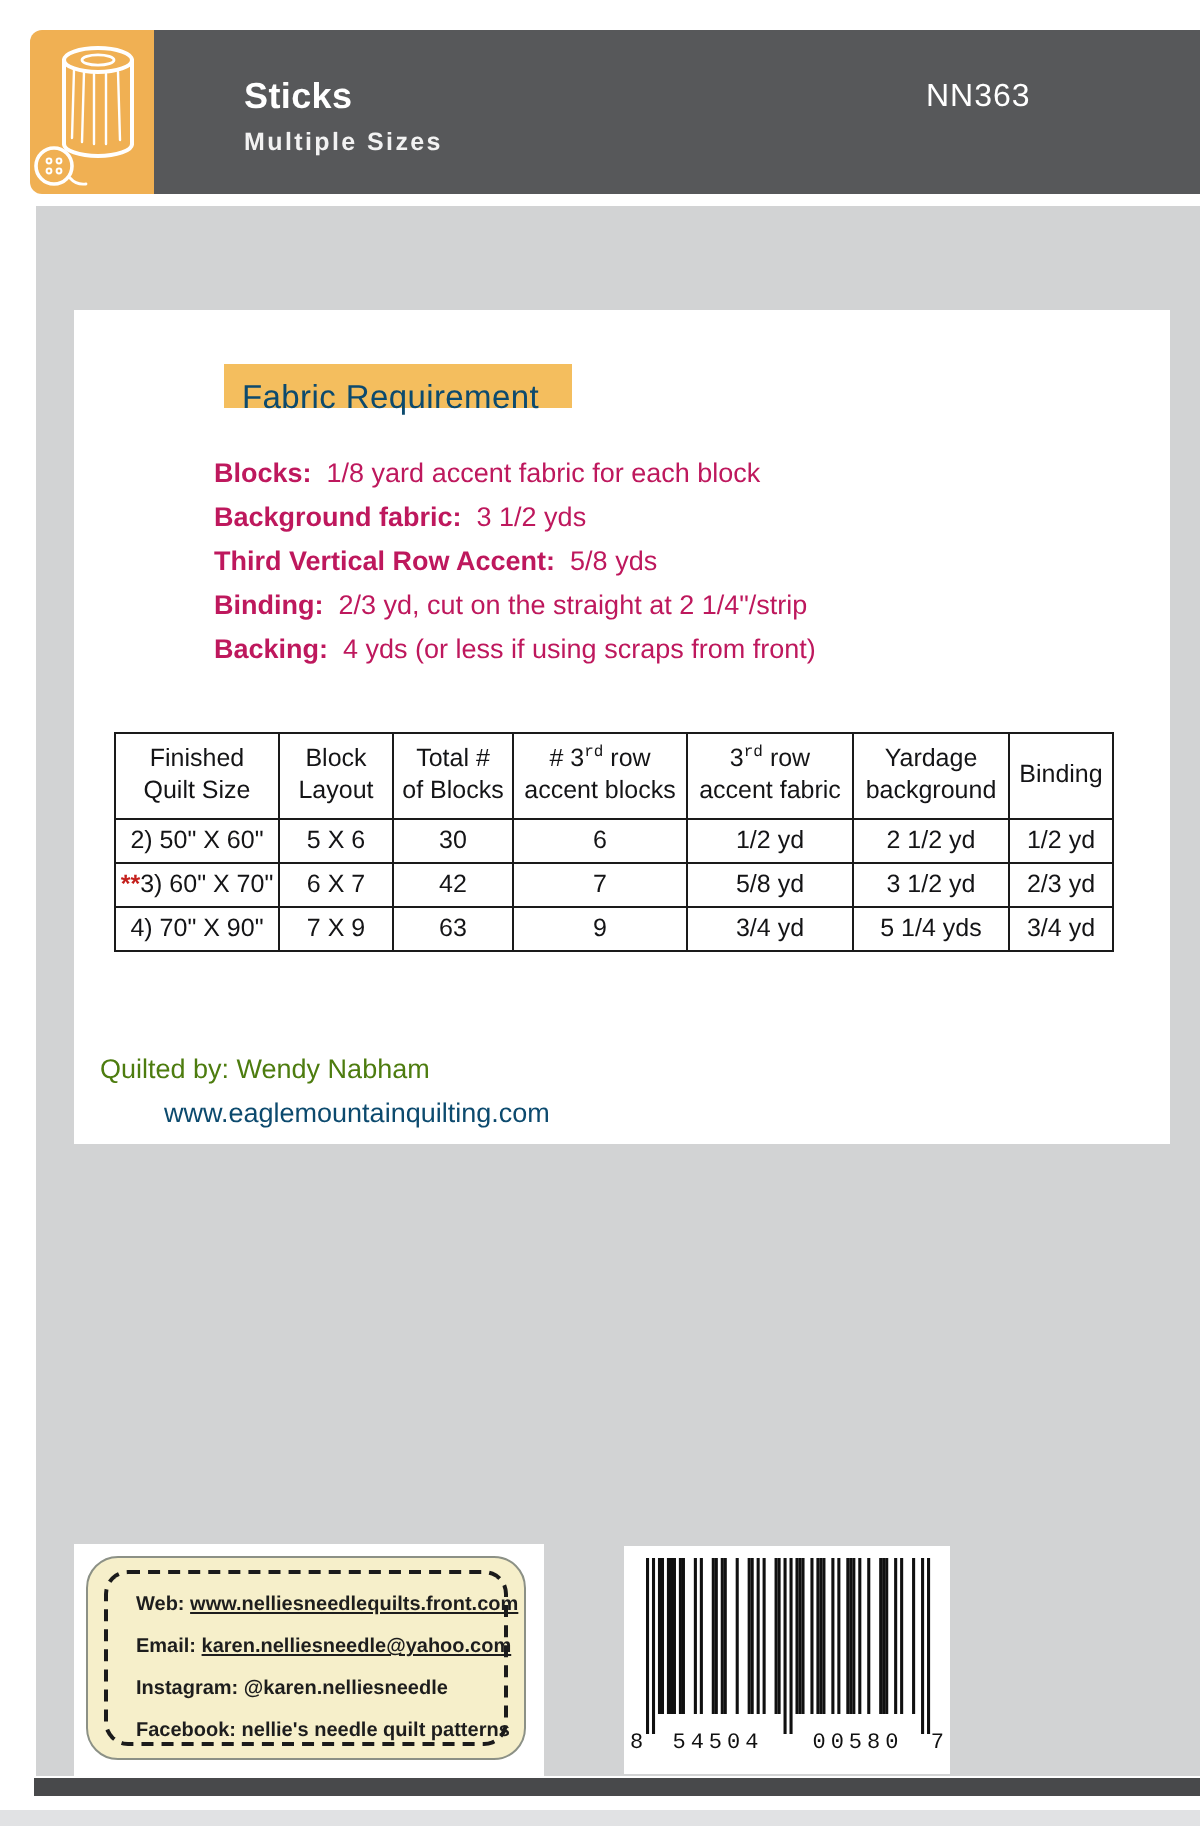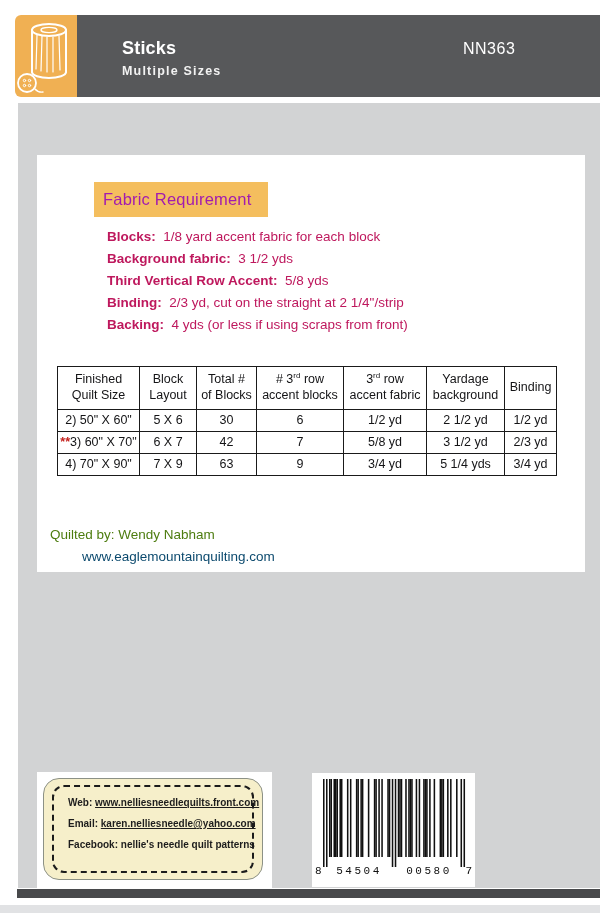--- a/index.html
+++ b/index.html
@@ -11,34 +11,34 @@
   .brand-icon{position:absolute;left:15px;top:15px;width:62px;height:82px;background:var(--orange,#F0B053);
               border-radius:6px 0 0 6px;}
   .hdr-title{position:absolute;left:122px;top:38px;font-size:18px;font-weight:bold;color:#ffffff;letter-spacing:.2px;}
   .hdr-sub{position:absolute;left:122px;top:64px;font-size:12.5px;font-weight:bold;color:#f2f2f2;letter-spacing:1.2px;}
   .hdr-sku{position:absolute;left:463px;top:40px;font-size:16px;font-weight:normal;color:#ffffff;letter-spacing:.5px;}
 
   
   .gray-page{position:absolute;left:18px;top:103px;width:582px;height:785px;background:var(--page-gray,#D2D3D4);}
   .card{position:absolute;left:37px;top:155px;width:548px;height:417px;background:#ffffff;}
 
-  .fr-heading{position:absolute;left:94px;top:182px;width:174px;height:35px;background:var(--highlight,#F4BE5E);
-              font-size:16.5px;color:#a21caf;line-height:35px;padding-left:9px;box-sizing:border-box;letter-spacing:.2px;}
+  .fr-heading{position:absolute;left:112px;top:182px;width:174px;height:22px;background:var(--highlight,#F4BE5E);
+              font-size:16.5px;color:#0c4a6e;line-height:35px;padding-left:9px;box-sizing:border-box;letter-spacing:.2px;}
 
   #fabric-list{position:absolute;left:107px;top:226px;font-size:13.5px;line-height:22px;color:#be185d;}
   .fr-line b{font-weight:bold;}
 
   
   #size-table{position:absolute;left:57px;top:366px;border-collapse:collapse;table-layout:fixed;
               font-size:12.5px;color:#141416;border-radius:20px;}
   #size-table th,#size-table td{border:1.5px solid #1a1a1a;text-align:center;vertical-align:middle;
               padding:1px 2px;font-weight:normal;line-height:1.25;}
   #size-table th{height:40px;}
   #size-table td{height:19px;}
-  #size-table sup{font-size:8px;vertical-align:super;line-height:0;}
+  #size-table sup{font-size:8px;vertical-align:super;line-height:0;font-family:Liberation Mono, monospace;}
   .red{color:var(--red,#C4201C);font-weight:bold;}
 
   .quilted-by{position:absolute;left:50px;top:527px;font-size:13.5px;color:#4d7c0f;}
   .website{position:absolute;left:50px;top:549px;font-size:13.5px;color:#0c4a6e;margin-left:32px;}
 
   
   .contact-backing{position:absolute;left:37px;top:772px;width:235px;height:116px;background:#ffffff;}
   .contact-box{position:absolute;left:6px;top:6px;width:220px;height:102px;background:var(--cream,#F6EFCA);
                border:1px solid #8c9186;border-radius:16px;box-sizing:border-box;}
   .contact-dash{position:absolute;left:8px;top:6px;right:8px;bottom:6px;border:2px dashed #1b1b1b;border-radius:12px;}
@@ -150,20 +150,21 @@
 
   <div class="quilted-by">Quilted by:  Wendy Nabham</div>
   <div class="website">www.eaglemountainquilting.com</div>
 
   <div class="contact-backing">
     <div class="contact-box">
       <div class="contact-dash"></div>
       <div id="contact-lines">
           <div class="contact-line"><span>Web: </span><span class="u">www.nelliesneedlequilts.front.com</span></div>
           <div class="contact-line"><span>Email: </span><span class="u">karen.nelliesneedle@yahoo.com</span></div>
+          <div class="contact-line"><span>Instagram: </span><span>@karen.nelliesneedle</span></div>
           <div class="contact-line"><span>Facebook: </span><span>nellie's needle quilt patterns</span></div>
         </div>
     </div>
   </div>
 
   <div class="barcode-panel">
     <svg id="barcode-svg" width="163" height="114" viewBox="0 0 163 114">
         <rect x="11.00" y="6" width="1.54" height="88"></rect>
         <rect x="13.99" y="6" width="1.54" height="88"></rect>
         <rect x="16.98" y="6" width="1.54" height="78"></rect>

